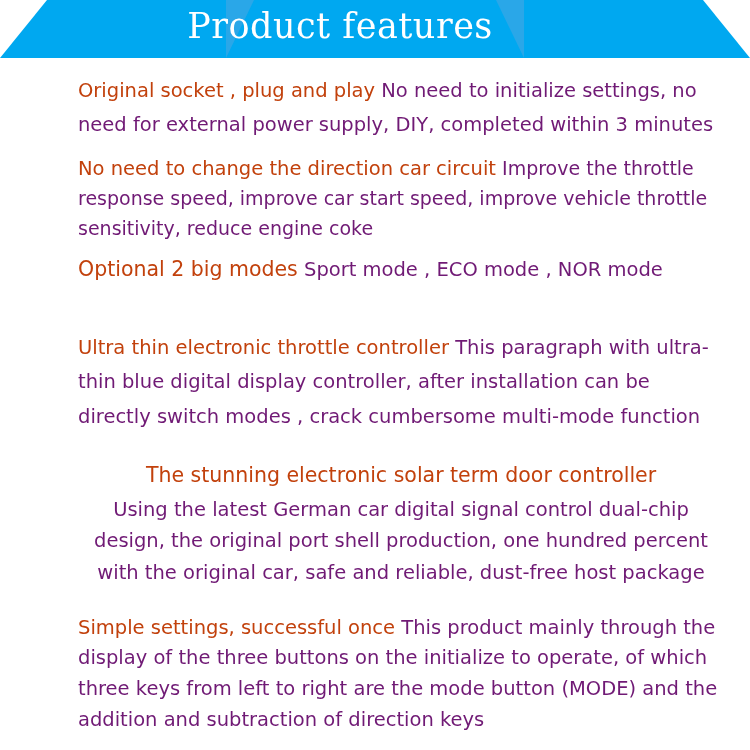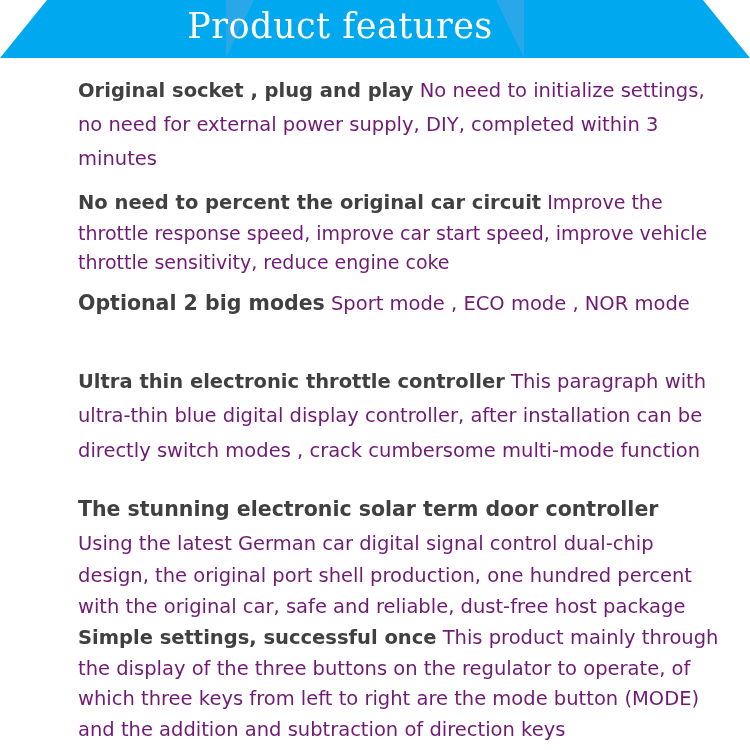--- a/index.html
+++ b/index.html
@@ -96,40 +96,39 @@
   .feature {
     padding: 0 26px 0 78px;
     margin-bottom: 14px;
   }
   .feature-inner {
     font-size: 19.5px;
     line-height: 1.62;
     color: #333333;
   }
   .hl {
-    color: #404040;
+    color: #c2410c;
     font-size: 19.5px;
-    font-weight: bold;
   }
   .hl.big {
     font-size: 20.5px;
   }
   .body-txt {
     color: #701a75;
   }
 
   
   .f1 { margin-bottom: 12px; }
   .f1 .feature-inner { line-height: 1.75; }
   .f2 { margin-bottom: 10px; padding-left: 78px; }
   .f2 .feature-inner { line-height: 1.55; font-size: 19px; }
   .f3 { margin-bottom: 44px; }
   .f4 { margin-bottom: 24px; }
   .f4 .feature-inner { line-height: 1.78; }
-  .f5 { margin-bottom: 0; }
+  .f5 { margin-bottom: 24px; text-align: center; }
   .f5 .feature-inner { line-height: 1.62; }
   .f5 .hl { display: block; margin-bottom: 2px; }
   .f6 .feature-inner { line-height: 1.58; }
 
   .indent-1 { display: inline; }
 </style>
 </head>
 <body>
 
 <div class="page">
@@ -145,21 +144,21 @@
 
     <div class="feature f1">
       <div class="feature-inner">
         <span class="hl">Original socket , plug and play</span>
         <span class="body-txt indent-1">No need to initialize settings, no need for external power supply, DIY, completed within 3 minutes</span>
       </div>
     </div>
 
     <div class="feature f2">
       <div class="feature-inner">
-        <span class="hl">No need to percent the original car circuit</span>
+        <span class="hl">No need to change the direction car circuit</span>
         <span class="body-txt">Improve the throttle response speed, improve car start speed, improve vehicle throttle sensitivity, reduce engine coke</span>
       </div>
     </div>
 
     <div class="feature f3">
       <div class="feature-inner">
         <span class="hl big">Optional 2 big modes</span>
         <span class="body-txt">Sport mode , ECO mode ,  NOR mode</span>
       </div>
     </div>
@@ -174,18 +173,18 @@
     <div class="feature f5">
       <div class="feature-inner">
         <span class="hl big">The stunning electronic solar term door controller</span>
         <span class="body-txt">Using the latest German car digital signal control dual-chip design, the original port shell production, one hundred percent with the original car, safe and reliable, dust-free host package</span>
       </div>
     </div>
 
     <div class="feature f6">
       <div class="feature-inner">
         <span class="hl">Simple settings, successful once</span>
-        <span class="body-txt">This product mainly through the display of the three buttons on the regulator to operate, of which three keys from left to right are the mode button (MODE) and the addition and subtraction of direction keys</span>
+        <span class="body-txt">This product mainly through the display of the three buttons on the initialize to operate, of which three keys from left to right are the mode button (MODE) and the addition and subtraction of direction keys</span>
       </div>
     </div>
 
   </div>
 </div>
 
 </body></html>

